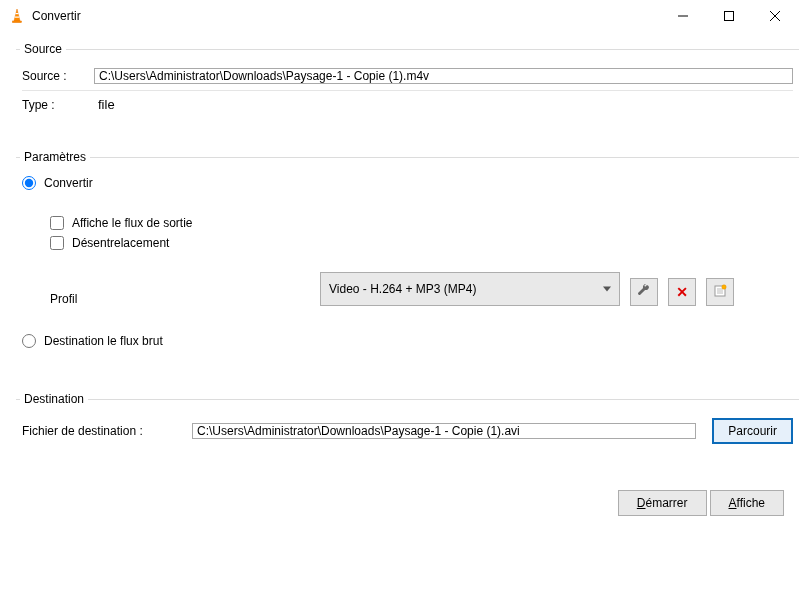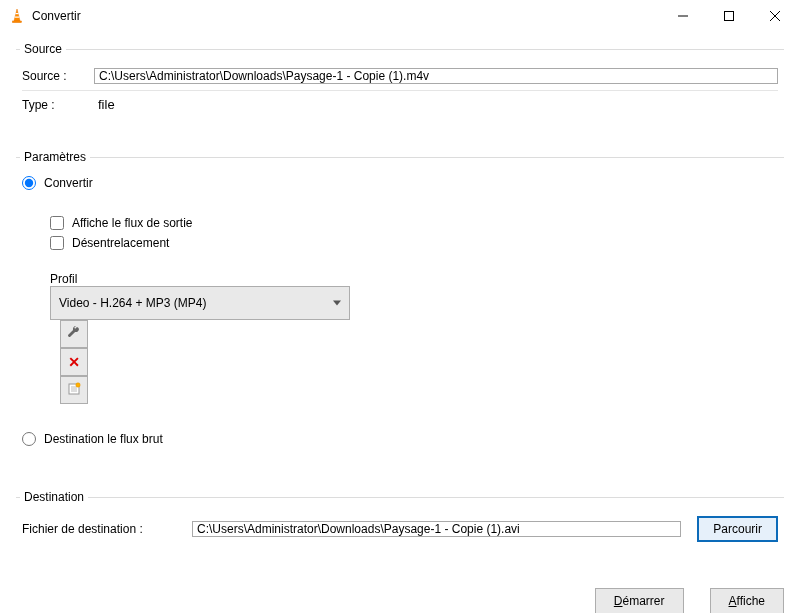--- a/index.html
+++ b/index.html
@@ -35,21 +35,21 @@
       width: 46px;
       height: 32px;
       display: flex;
       align-items: center;
       justify-content: center;
       font-size: 13px;
       cursor: default;
     }
     .winbtn svg { display: block; }
     .content {
-      padding: 10px 16px 8px 16px;
+      padding: 10px 1px 8px 16px;
     }
     fieldset.group {
       border: 1px solid #dcdcdc;
       border-left: none;
       border-right: none;
       border-bottom: none;
       margin-bottom: 18px;
       padding: 12px 6px 20px 6px;
       position: relative;
     }
@@ -98,25 +98,24 @@
     }
     .radio-row input[type="radio"],
     .check-row input[type="checkbox"] {
       margin-right: 8px;
       width: 14px;
       height: 14px;
     }
     .indent { padding-left: 28px; }
     .profil-row {
       display: flex;
-      align-items: flex-start;
+      align-items: flex-end;
       padding-left: 28px;
       margin-top: 22px;
       margin-bottom: 28px;
-      flex-direction: column;
     }
     .profil-label {
       width: 270px;
       font-size: 12px;
     }
     .profil-select {
       width: 300px;
       height: 34px;
       border: 1px solid #adadad;
       background: #e9e9e9;
@@ -156,21 +155,21 @@
       height: 26px;
       padding: 0 14px;
       font-family: inherit;
       font-size: 12px;
       margin-left: 16px;
       cursor: default;
     }
     .bottom-bar {
       display: flex;
       justify-content: flex-end;
-      gap: 26px;
+      gap: 3px;
       padding: 8px 16px;
     }
     .btn {
       border: 1px solid #adadad;
       background: #e9e9e9;
       height: 26px;
       padding: 0 18px;
       font-family: inherit;
       font-size: 12px;
       cursor: default;

